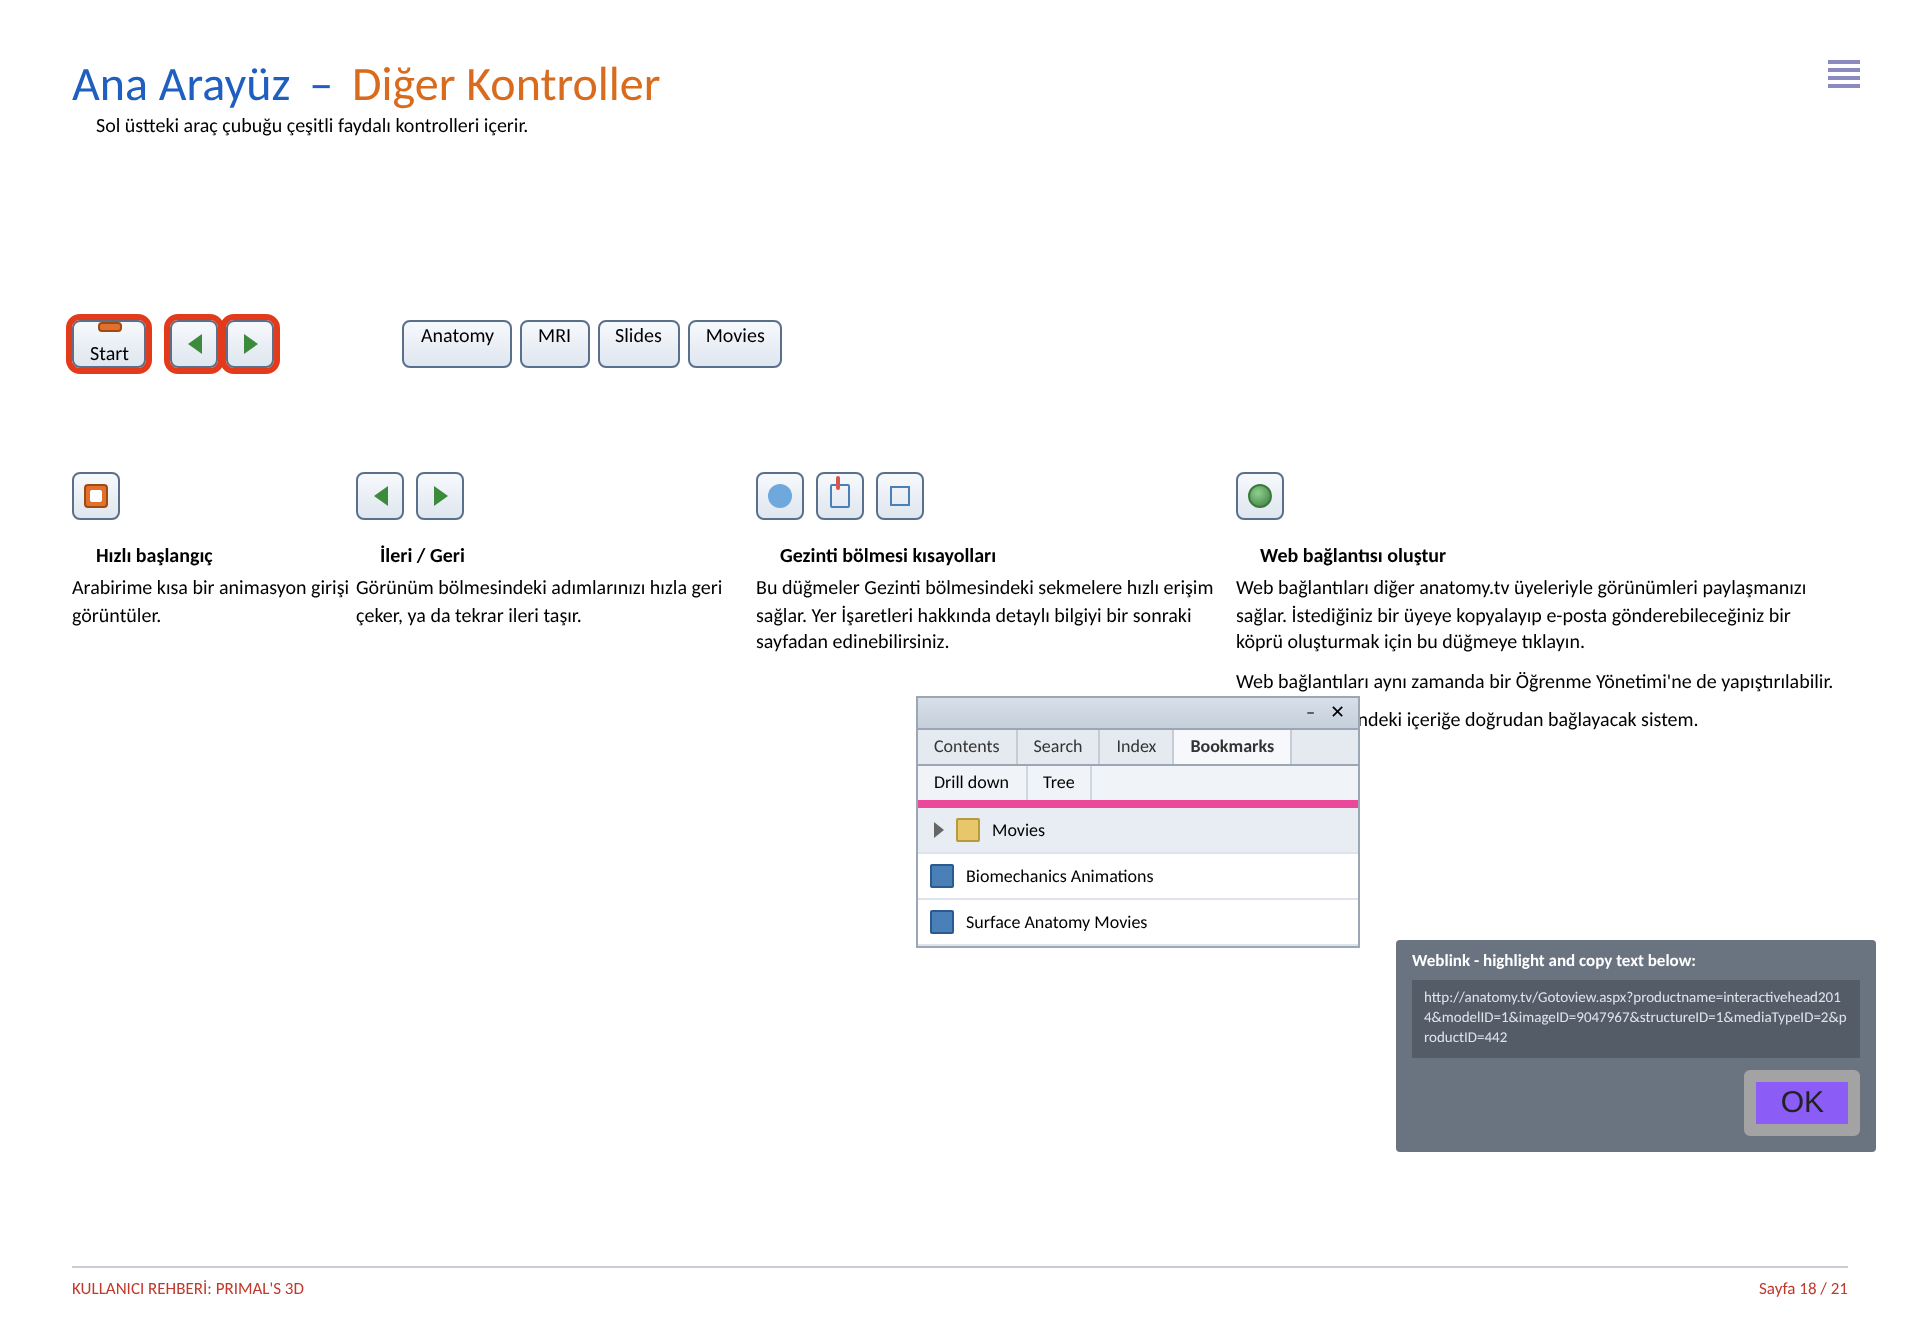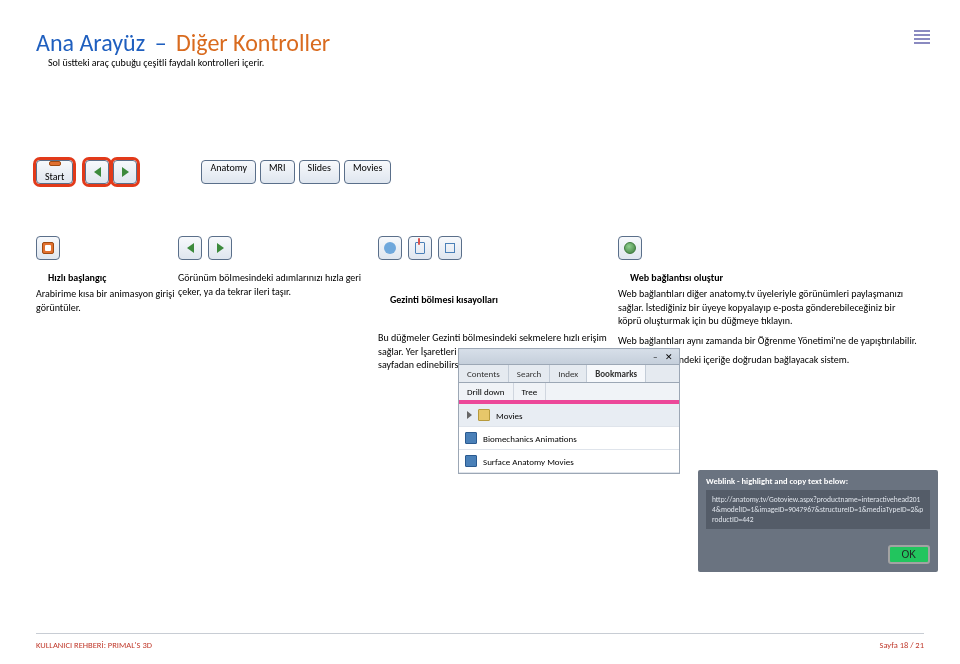--- a/index.html
+++ b/index.html
@@ -110,21 +110,21 @@
     left: 0;
     width: 100%;
     display: flex;
   }
   .col {
     display: flex;
     flex-direction: column;
   }
   .col1 { width: 142px; margin-left: 36px; }
   .col2 { width: 200px; }
-  .col3 { width: 240px; gap: 22px; }
+  .col3 { width: 240px; }
   .col4 { width: 300px; }
 
   .icon-box {
     border: 1px solid #5a6f8a;
     border-radius: 4px;
     background: linear-gradient(#f7f9fc, #dfe6ef);
     display: inline-flex;
     align-items: center;
     justify-content: center;
     height: 24px;
@@ -221,34 +221,34 @@
     padding: 6px 8px 8px 8px;
     border-radius: 2px;
   }
   .weblink-dialog .title {
     font-weight: 600;
     margin-bottom: 4px;
   }
   .weblink-dialog .url {
     background: #545c68;
     padding: 5px 6px;
-    margin-bottom: 16px;
+    margin-bottom: 6px;
     color: #dfe4eb;
     word-break: break-all;
     font-size: 7.5px;
     line-height: 1.3;
   }
   .weblink-dialog .ok {
-    background: #22c55e;
+    background: #8b5cf6;
     color: #222;
-    border: 2px solid #a3a3a3;
+    border: 6px solid #a3a3a3;
     border-radius: 3px;
     padding: 2px 12px;
     float: right;
-    font-size: 10px;
+    font-size: 15px;
   }
 
   
   .footer {
     position: absolute;
     bottom: 14px;
     left: 36px;
     right: 36px;
     border-top: 1px solid #c8cdd4;
     padding-top: 6px;
@@ -313,20 +313,21 @@
 
   <div class="col col2">
     <div class="icons">
       <span class="icon-box">
           <span class="arrow-left"></span>
         </span>
       <span class="icon-box">
           <span class="arrow-right"></span>
         </span>
     </div>
+    <h4>İleri / Geri</h4>
     <p>Görünüm bölmesindeki adımlarınızı hızla geri çeker, ya da tekrar ileri taşır.</p>
   </div>
 
   <div class="col col3">
     <div class="icons">
       <span class="icon-box">
           <span class="blob"></span>
         </span>
       <span class="icon-box">
           <span class="bm"></span>

